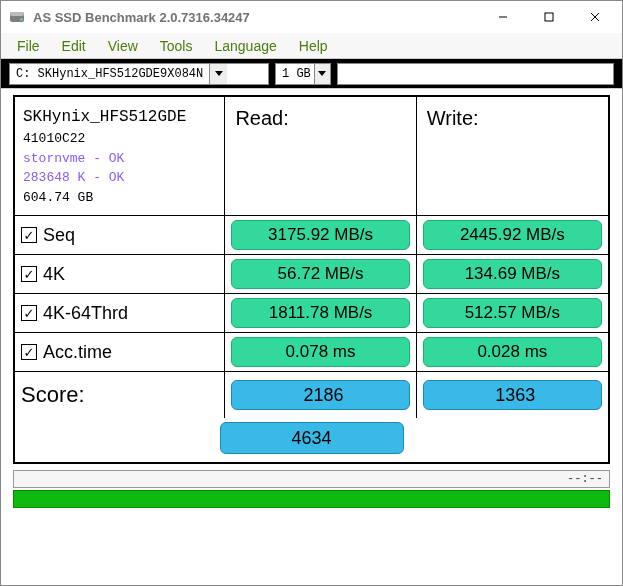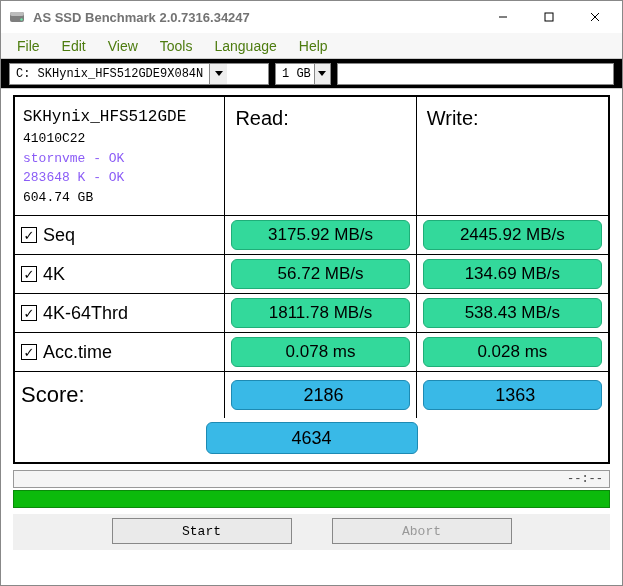--- a/index.html
+++ b/index.html
@@ -30,21 +30,21 @@
   .info-cell .ok { color: #8b5cf6; }
   .row-label { display: flex; align-items: center; padding: 4px 6px; font-size: 18px; gap: 6px; }
   .checkbox { width: 16px; height: 16px; border: 1.5px solid #000; display: inline-flex; align-items: center; justify-content: center; font-size: 13px; line-height: 1; }
   .result-cell { padding: 4px 6px; display: flex; align-items: center; justify-content: center; }
   .pill { width: 100%; height: 30px; border-radius: 6px; display: flex; align-items: center; justify-content: center; font-size: 17px; color: #000; }
   .pill.green { background: #33d99b; border: 1px solid #1fae78;}
   .pill.blue { background: #39b9e7; border: 1px solid #1d8ab3;}
   .score-label { font-size: 22px; padding: 10px 10px; }
   .score-row .pill { height: 30px; font-size: 18px; }
   .total-row { grid-column: 1 / span 3; display: flex; justify-content: center; padding: 4px 6px 8px 6px; border-bottom: none !important; border-right: none !important;}
-  .total-row .pill { width: 212px; height: 32px; font-size: 18px; }
+  .total-row .pill { width: 184px; height: 32px; font-size: 18px; }
   .status-bar { height: 18px; border: 1px solid #999; margin: 6px 0 2px 0; background: #f5f5f5; display: flex; justify-content: flex-end; align-items: center; padding: 0 6px; font-size: 12px; color: #444; font-family: "Courier New", monospace;}
   .progress-bar { height: 18px; border: 1px solid #0a8a0a; background: #0cba0c; margin-bottom: 6px;}
   .button-row { display: flex; justify-content: center; gap: 40px; padding: 4px 0 6px 0; background: #f0f0f0;}
   .btn { width: 180px; height: 26px; display: flex; align-items: center; justify-content: center; font-family: "Courier New", monospace; font-size: 13px; border: 1px solid #888; background: #eaeaea;}
   .btn.disabled { color: #999; }
   .chev { width: 0; height: 0; border-left: 4px solid transparent; border-right: 4px solid transparent; border-top: 5px solid #000; }
   .score-row > div, .panel > .score-label { border-bottom: 1px solid #000; padding-left: 6px; }
   .no-bottom { border-bottom: none !important; }
 </style>
 </head>
@@ -143,21 +143,21 @@
         </div>
 
       <div class="row-label">
         <span class="checkbox">✓</span>
         <span>4K-64Thrd</span>
       </div>
       <div class="result-cell">
           <div class="pill green">1811.78 MB/s</div>
         </div>
       <div class="result-cell">
-          <div class="pill green">538.43 MB/s</div>
+          <div class="pill green">512.57 MB/s</div>
         </div>
 
       <div class="row-label">
         <span class="checkbox">✓</span>
         <span>Acc.time</span>
       </div>
       <div class="result-cell">
           <div class="pill green">0.078 ms</div>
         </div>
       <div class="result-cell">
@@ -177,20 +177,16 @@
       </div>
 
     </div>
 
     <div class="status-bar">
       <span>--:--</span>
     </div>
 
     <div class="progress-bar"></div>
 
-    <div class="button-row">
-      <div class="btn">Start</div>
-      <div class="btn disabled">Abort</div>
-    </div>
 
   </div>
 
 </div>
 
 </body></html>

